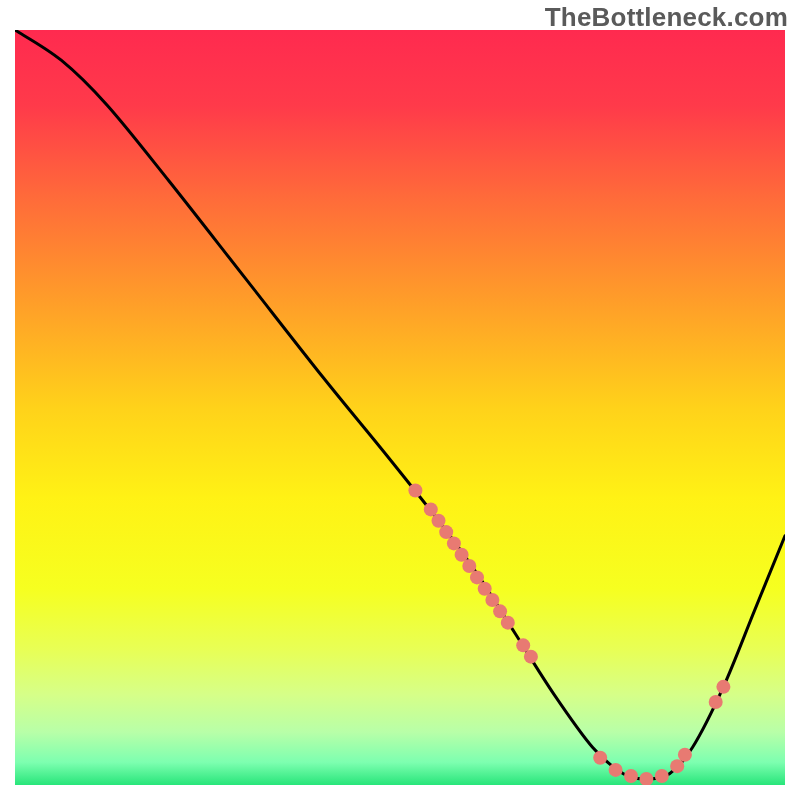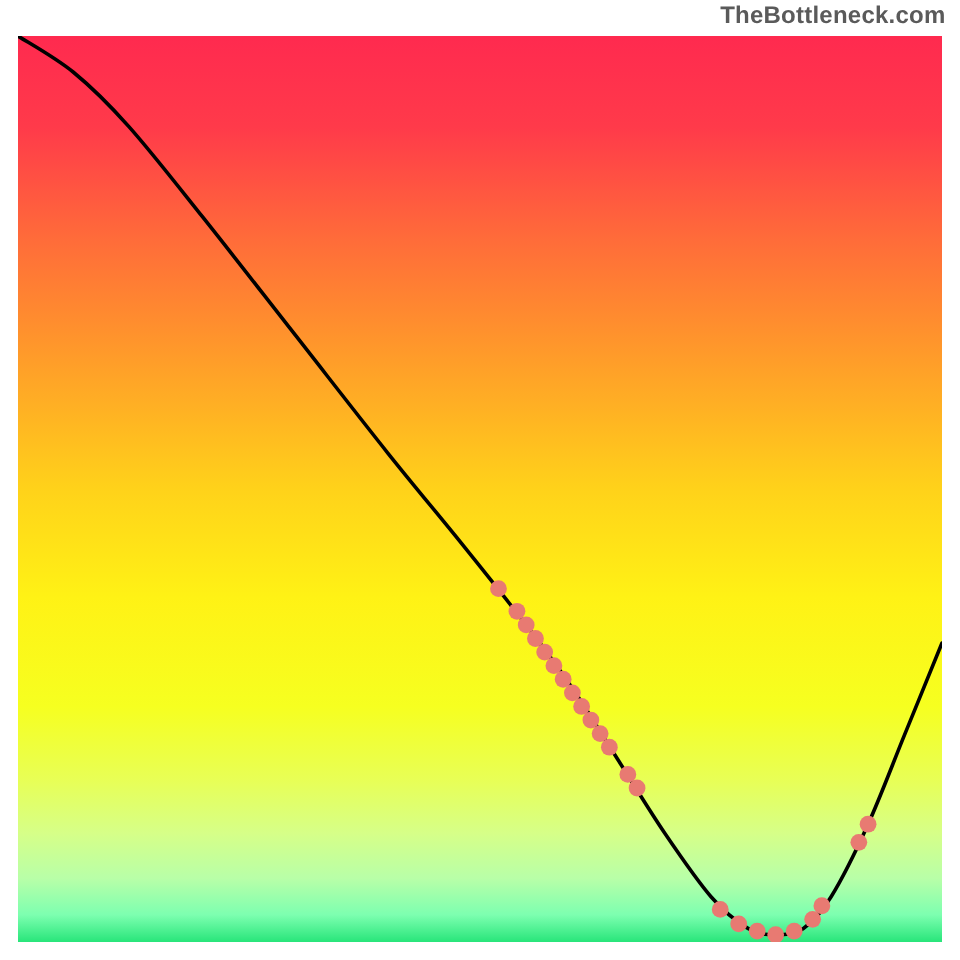--- a/index.html
+++ b/index.html
@@ -8,21 +8,21 @@
     width: 800px;
     height: 800px;
     overflow: hidden;
     background: #fff;
   }
   .watermark {
     position: absolute;
     top: 2px;
     right: 12px;
     font-family: Arial, Helvetica, sans-serif;
-    font-size: 20px;
+    font-size: 26px;
     font-weight: 700;
     color: #5a5a5a;
     letter-spacing: 0.2px;
     z-index: 10;
   }
   .chart-wrap {
     position: absolute;
     left: 15px;
     top: 30px;
     width: 770px;

